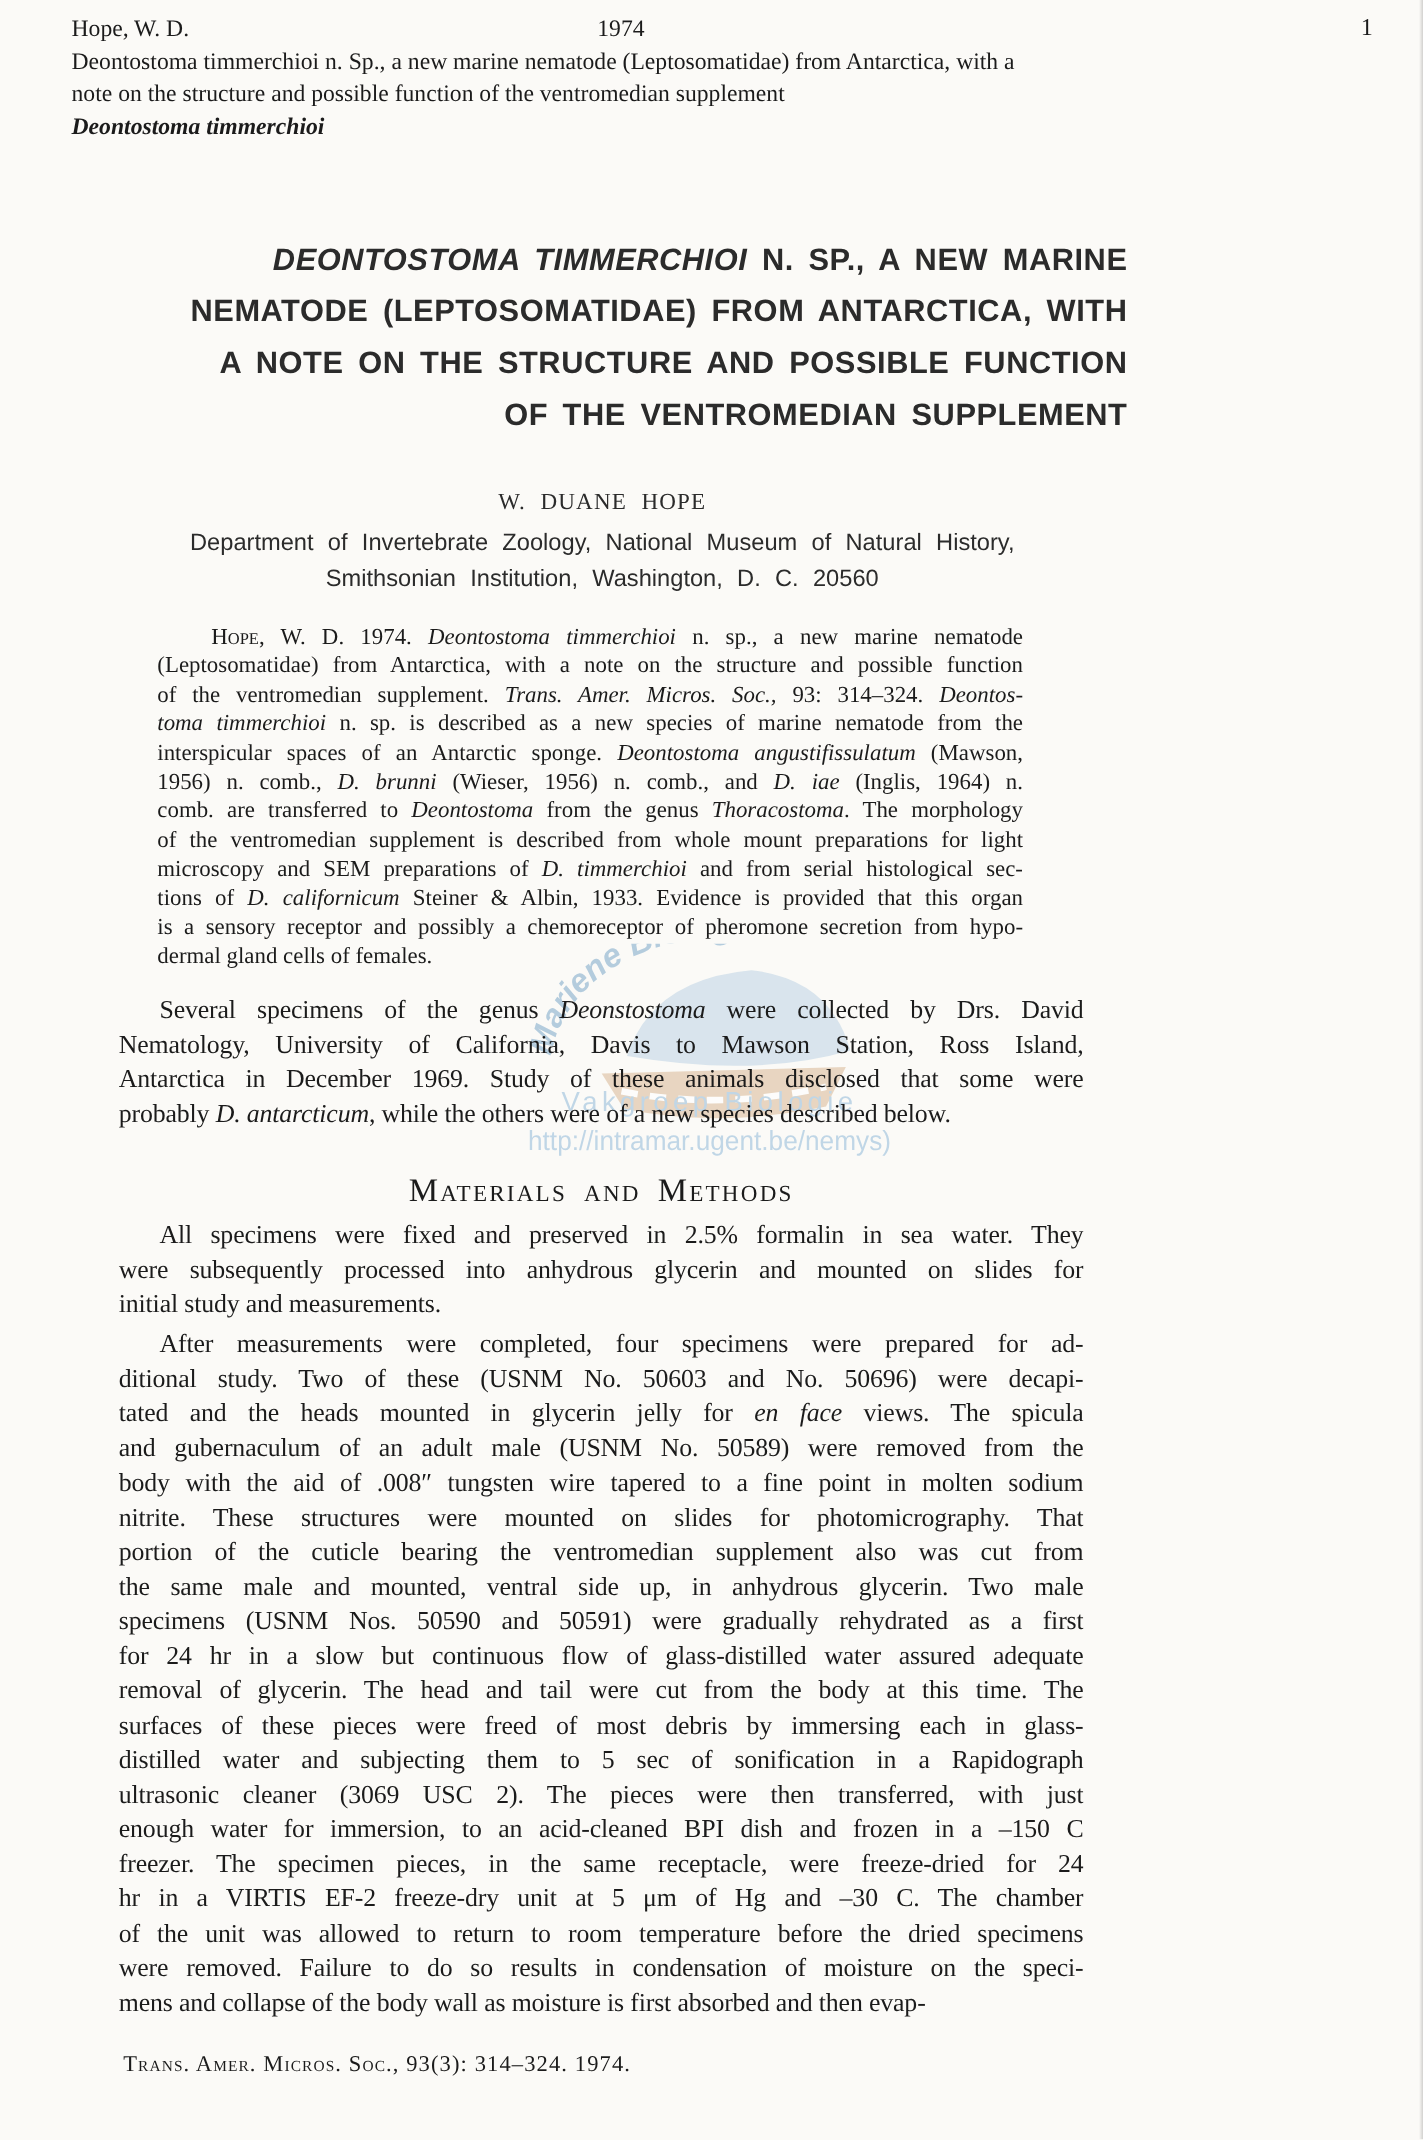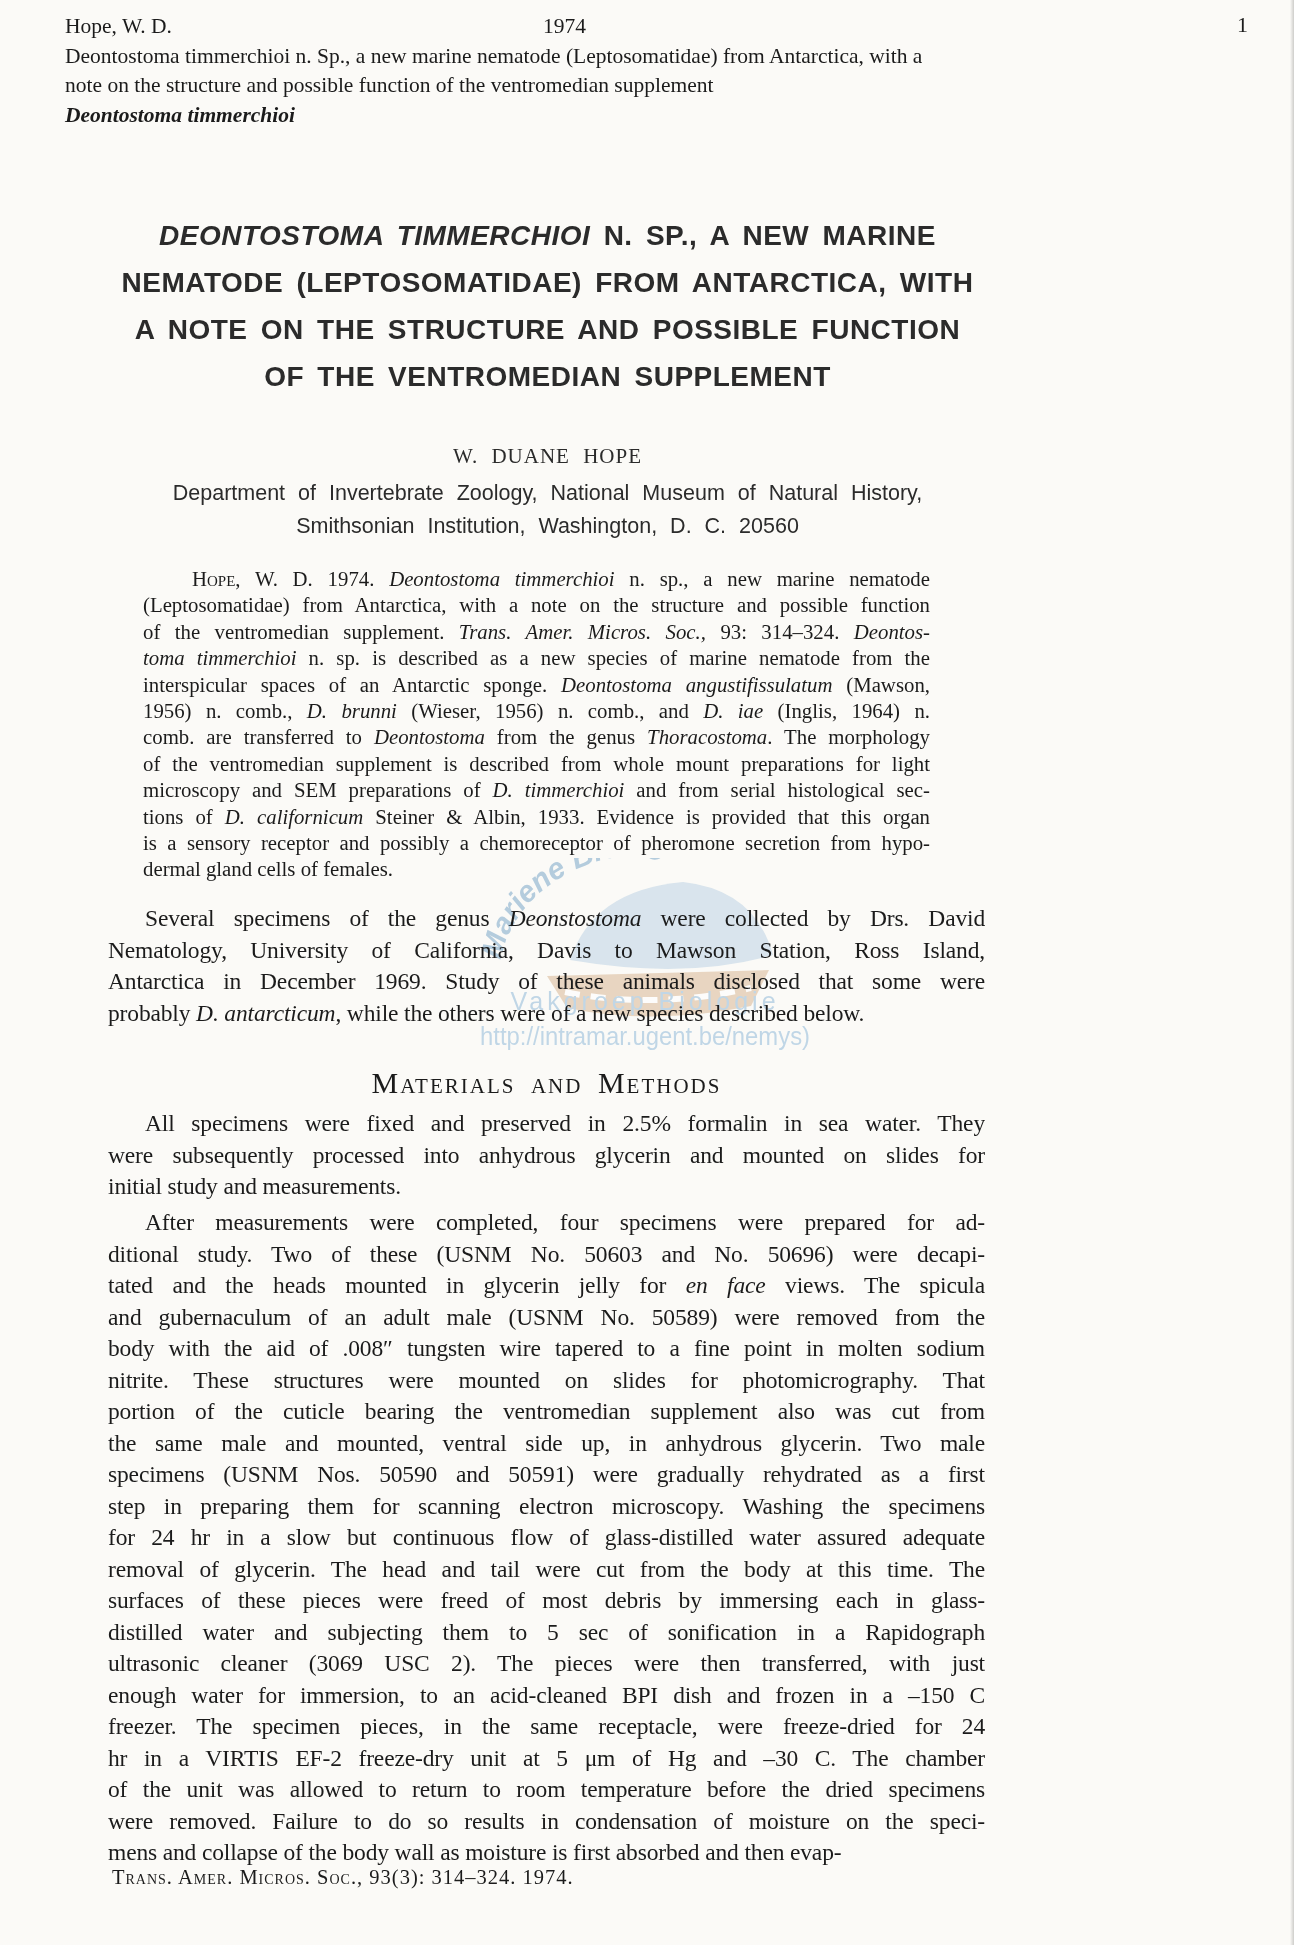--- a/index.html
+++ b/index.html
@@ -21,21 +21,21 @@
   .hrow { position:relative; }
   .hyear { position:absolute; left:440px;margin-left:38px; }
   .species { font-weight:bold; font-style:italic; }
   .pageno { position:absolute; left:1237px; top:12px; font-size:22px; }
 
   
   .title { position:absolute; left:70px; top:212px; width:955px;
            font-family:"Liberation Sans", sans-serif; font-weight:bold;
            font-size:28px; line-height:47px; letter-spacing:.5px; word-spacing:5px;
            color:#2b2b2b; }
-  .title .ln { text-align:center; }
+  .title .ln { text-align:right; }
   .author { position:absolute; left:70px; top:444px; width:955px; text-align:center;
             font-family:Liberation Serif, serif; font-size:21px;
             letter-spacing:1px; word-spacing:7px; color:#2b2b2b; }
   .affil { position:absolute; left:70px; top:477px; width:955px;
            font-family:"Liberation Sans", sans-serif; font-size:21.5px;
            line-height:33px; word-spacing:7px; color:#2b2b2b; }
   .affil .ln { text-align:center; }
 
   
   .abstract { position:absolute; left:143px; top:566px; width:787px;
@@ -133,21 +133,20 @@
   <div class="para2 just bodytext">
       <div class="ln first">After measurements were completed, four specimens were prepared for ad-</div>
       <div class="ln">ditional study.  Two of these (USNM No. 50603 and No. 50696) were decapi-</div>
       <div class="ln">tated and the heads mounted in glycerin jelly for <span class="i">en face</span> views.  The spicula</div>
       <div class="ln">and gubernaculum of an adult male (USNM No. 50589) were removed from the</div>
       <div class="ln">body with the aid of .008″ tungsten wire tapered to a fine point in molten sodium</div>
       <div class="ln">nitrite.  These structures were mounted on slides for photomicrography.  That</div>
       <div class="ln">portion of the cuticle bearing the ventromedian supplement also was cut from</div>
       <div class="ln">the same male and mounted, ventral side up, in anhydrous glycerin.  Two male</div>
       <div class="ln">specimens (USNM Nos. 50590 and 50591) were gradually rehydrated as a first</div>
-      <div class="ln">step in preparing them for scanning electron microscopy.  Washing the specimens</div>
       <div class="ln">for 24 hr in a slow but continuous flow of glass-distilled water assured adequate</div>
       <div class="ln">removal of glycerin.  The head and tail were cut from the body at this time.  The</div>
       <div class="ln">surfaces of these pieces were freed of most debris by immersing each in glass-</div>
       <div class="ln">distilled water and subjecting them to 5 sec of sonification in a Rapidograph</div>
       <div class="ln">ultrasonic cleaner (3069 USC 2).  The pieces were then transferred, with just</div>
       <div class="ln">enough water for immersion, to an acid-cleaned BPI dish and frozen in a –150 C</div>
       <div class="ln">freezer.  The specimen pieces, in the same receptacle, were freeze-dried for 24</div>
       <div class="ln">hr in a VIRTIS EF-2 freeze-dry unit at 5 μm of Hg and –30 C.  The chamber</div>
       <div class="ln">of the unit was allowed to return to room temperature before the dried specimens</div>
       <div class="ln">were removed.  Failure to do so results in condensation of moisture on the speci-</div>

